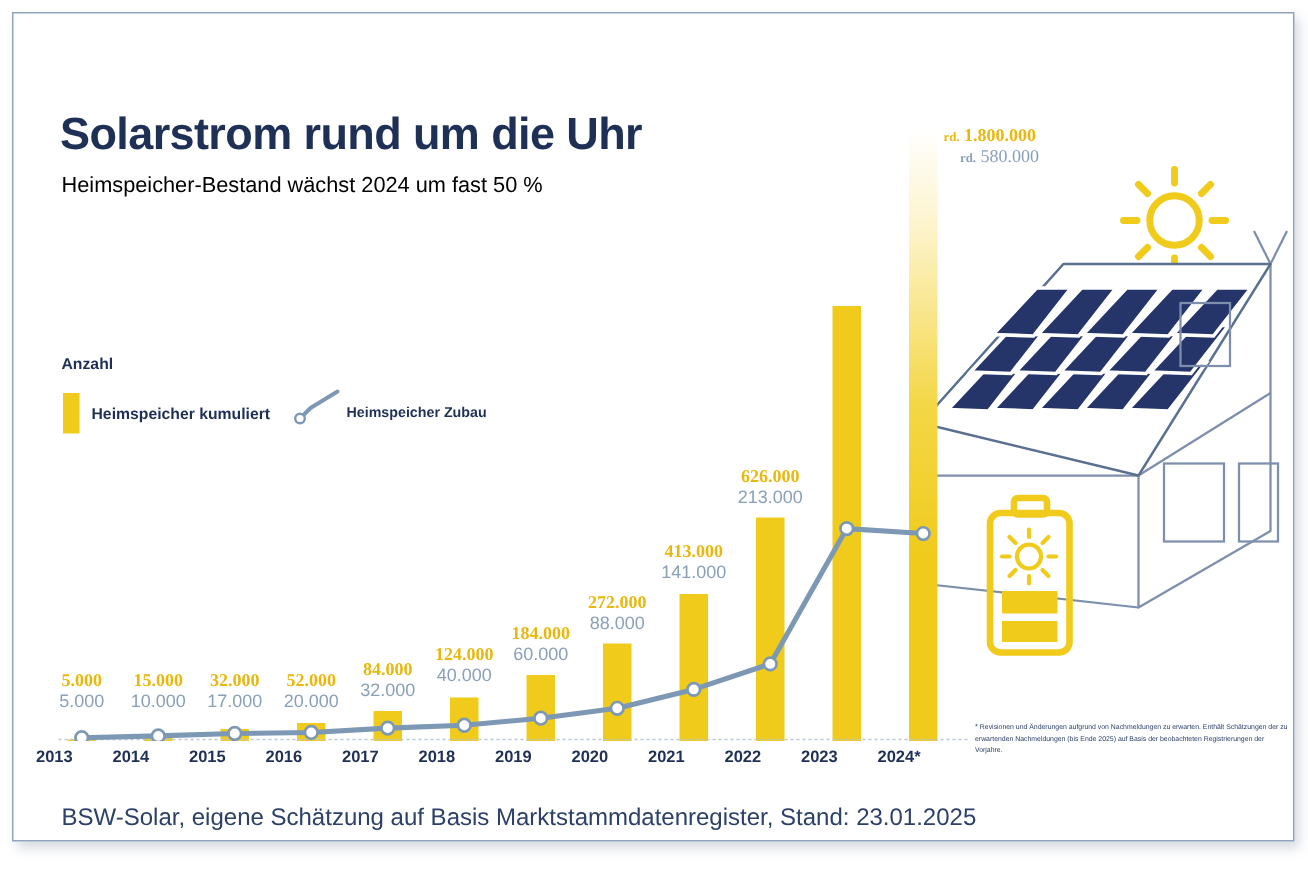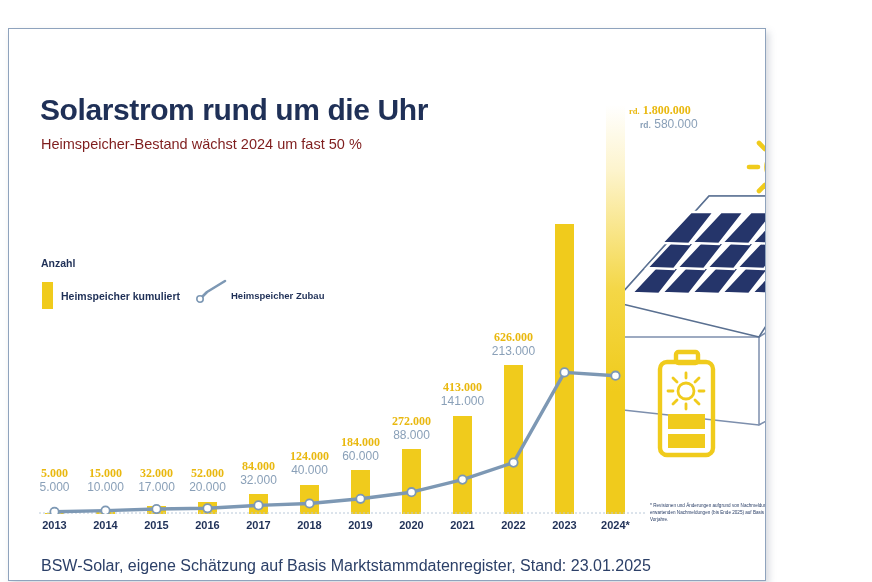--- a/index.html
+++ b/index.html
@@ -11,47 +11,46 @@
     width: 872px;
     height: 582px;
     font-family: "Liberation Sans", sans-serif;
     overflow: hidden;
   }
 
   #infographic {
     position: absolute;
     left: 8px;
     top: 8px;
-    width: 758px;
+    width: 855px;
     height: 553px;
     background: #ffffff;
     border: 1px solid #8fa3bd;
     box-sizing: border-box;
     box-shadow: 3px 4px 7px rgba(120,130,150,0.30);
     overflow: hidden;
-    margin-top: 20px;
   }
 
   
   .title {
     position: absolute;
     left: 31px;
     top: 64px;
     font-size: 30px;
     font-weight: bold;
     color: #1f3057;
     letter-spacing: -0.4px;
     white-space: nowrap;
   }
   .subtitle {
     position: absolute;
     left: 32px;
     top: 107px;
     font-size: 14.5px;
-    color: #7f1d1d;
+    color: #000000;
     white-space: nowrap;
   }
 
   
   .legend-title {
     position: absolute;
     left: 32px;
     top: 228px;
     font-size: 10.5px;
     font-weight: bold;
@@ -132,21 +131,20 @@
   .vlabel .add {
     font-size: 12px;
     color: #8aa0b8;
   }
   .vlabel .pre {
     font-size: 8.5px;
     font-weight: bold;
   }
   .xtick {
     position: absolute;
-    text-align: center;
     font-size: 11px;
     font-weight: bold;
     color: #1f3057;
     white-space: nowrap;
   }
 
   
   .source {
     position: absolute;
     left: 32px;
@@ -340,21 +338,21 @@
     <div class="vlabel" style="left:389px; top:292px; width:81px;">
       <div class="cum">413.000</div>
       <div class="add">141.000</div>
     </div>
     <div class="vlabel" style="left:440px; top:242px; width:81px;">
       <div class="cum">626.000</div>
       <div class="add">213.000</div>
     </div>
     <div class="vlabel" style="left:596px; top:15px; width:130px; text-align:left;">
       <div class="cum"><span class="pre">rd.</span> <span>1.800.000</span></div>
-      <div class="add" style="padding-left:11px;"><span class="pre">rd.</span> <span>580.000</span></div>
+      <div class="add" style="padding-left:11px;font-family:Liberation Serif, serif;"><span class="pre">rd.</span> <span>580.000</span></div>
     </div>
 
     <div class="xtick" style="left:-9px; top:430px; width:61px;">2013</div>
     <div class="xtick" style="left:42px; top:430px; width:61px;">2014</div>
     <div class="xtick" style="left:93px; top:430px; width:61px;">2015</div>
     <div class="xtick" style="left:144px; top:430px; width:61px;">2016</div>
     <div class="xtick" style="left:195px; top:430px; width:61px;">2017</div>
     <div class="xtick" style="left:246px; top:430px; width:61px;">2018</div>
     <div class="xtick" style="left:297px; top:430px; width:61px;">2019</div>
     <div class="xtick" style="left:348px; top:430px; width:61px;">2020</div>

